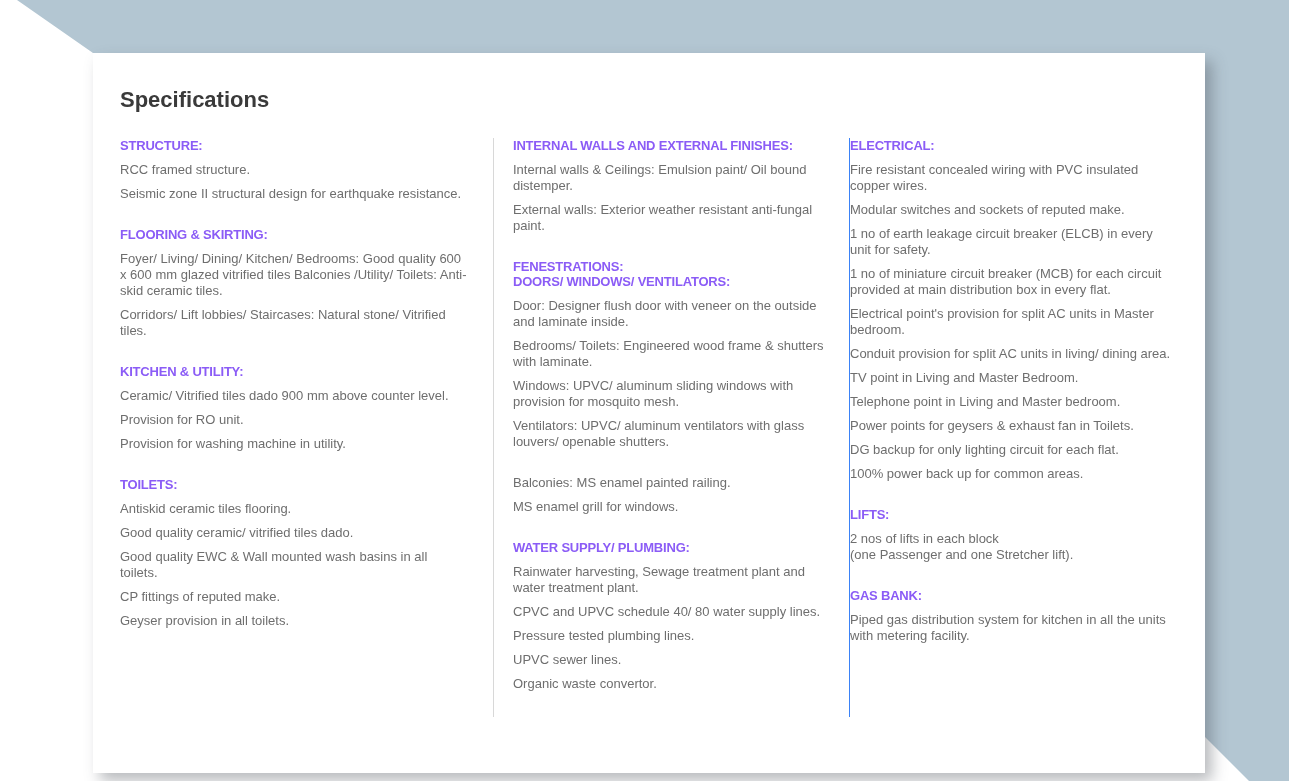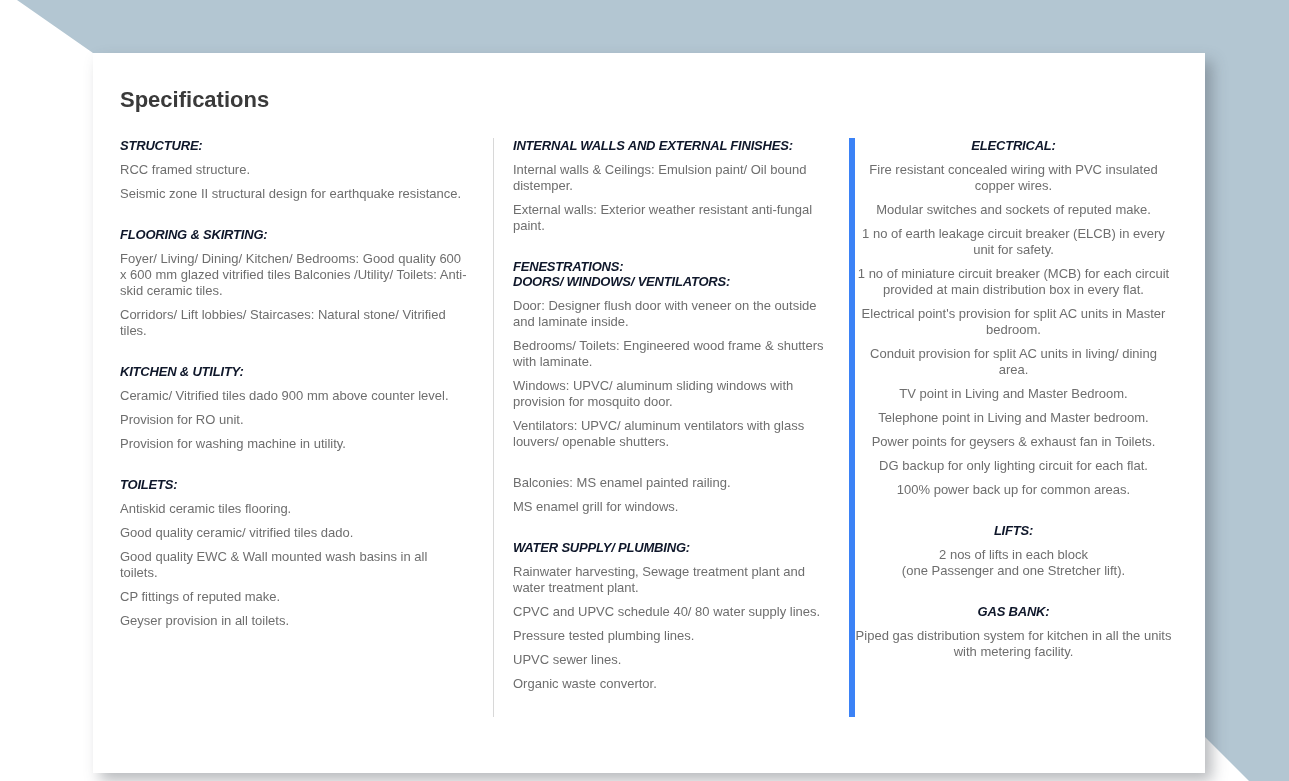--- a/index.html
+++ b/index.html
@@ -23,26 +23,26 @@
     margin:34px 0 0 27px;
     font-size:22px;font-weight:bold;color:#3a3a3a;letter-spacing:0px;
   }
   .columns{
     display:flex;align-items:stretch;
     margin:25px 0 0 27px;
   }
   .col{box-sizing:border-box;}
   .col-1{width:373px;padding-right:26px;}
   .col-2{width:356px;border-left:1px solid #d8d8d8;padding-left:19px;padding-right:22px;}
-  .col-3{flex:1;border-left:6px solid #3b82f6;padding-right:33px;text-align:center;}
+  .col-3{flex:1;border-left:1px solid #3b82f6;padding-right:33px;}
   .section{margin:0 0 25px 0;}
   .section h3{
     margin:0 0 9px 0;
-    font-size:13px;font-weight:bold;color:#0f172a;
-    letter-spacing:-0.2px;white-space:pre-line;line-height:15px;font-style:italic;
+    font-size:13px;font-weight:bold;color:#8b5cf6;
+    letter-spacing:-0.2px;white-space:pre-line;line-height:15px;
   }
   .section p{
     margin:0 0 8px 0;
     font-size:13px;line-height:16px;color:#6e6e6e;
     white-space:pre-line;
   }
   .section p:last-child{margin-bottom:0;}
 </style>
 </head>
 <body>
@@ -82,21 +82,21 @@
         <div class="section">
           <h3>INTERNAL WALLS AND EXTERNAL FINISHES:</h3>
           <p>Internal walls &amp; Ceilings: Emulsion paint/ Oil bound distemper.</p>
           <p>External walls: Exterior weather resistant anti-fungal paint.</p>
         </div>
         <div class="section">
           <h3>FENESTRATIONS:
 DOORS/ WINDOWS/ VENTILATORS:</h3>
           <p>Door: Designer flush door with veneer on the outside and laminate inside.</p>
           <p>Bedrooms/ Toilets: Engineered wood frame &amp; shutters with laminate.</p>
-          <p>Windows: UPVC/ aluminum sliding windows with provision for mosquito door.</p>
+          <p>Windows: UPVC/ aluminum sliding windows with provision for mosquito mesh.</p>
           <p>Ventilators: UPVC/ aluminum ventilators with glass louvers/ openable shutters.</p>
         </div>
         <div class="section">
           <p>Balconies: MS enamel painted railing.</p>
           <p>MS enamel grill for windows.</p>
         </div>
         <div class="section">
           <h3>WATER SUPPLY/ PLUMBING:</h3>
           <p>Rainwater harvesting, Sewage treatment plant and water treatment plant.</p>
           <p>CPVC and UPVC schedule 40/ 80 water supply lines.</p>

